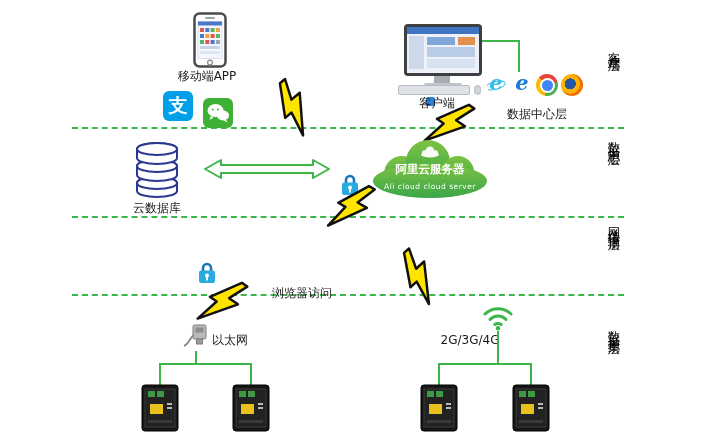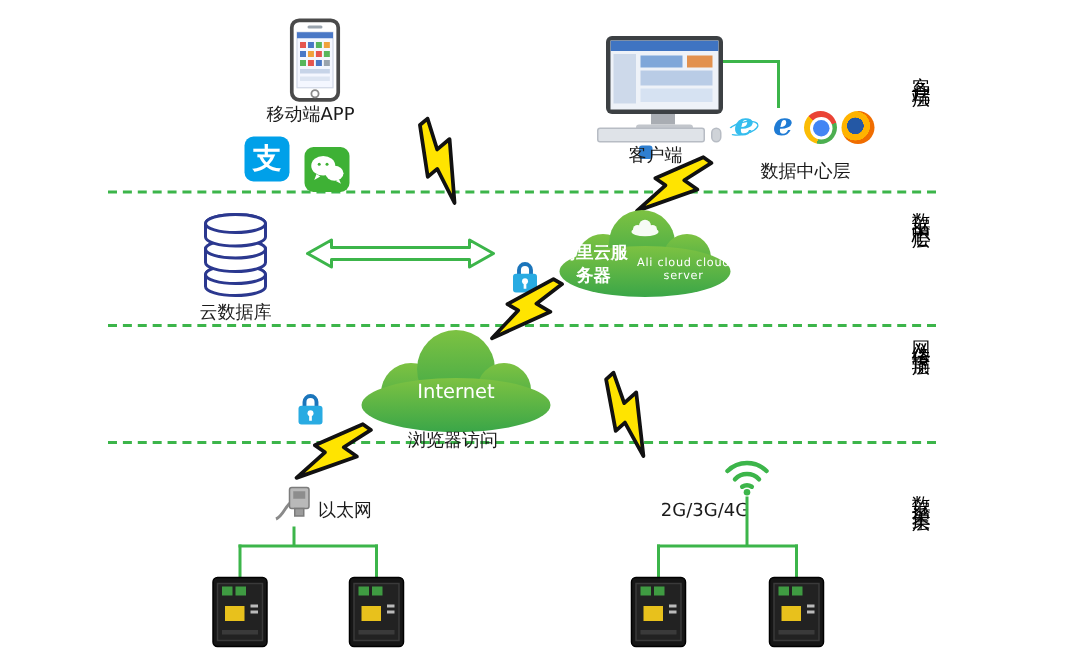--- a/index.html
+++ b/index.html
@@ -5,21 +5,21 @@
   * { margin:0; padding:0; box-sizing:border-box; }
   html,body { background:#fff; }
   body { font-family:"DejaVu Sans","Liberation Sans",sans-serif; }
   .stage { position:relative; width:644px; height:443px; background:#fff; overflow:hidden; }
   .abs { position:absolute; }
   .lbl { position:absolute; font-size:12px; color:#1a1a1a; text-align:center; white-space:nowrap; }
   .dash { position:absolute; height:0; border-top:2px dashed #3cb54a; }
   .vlabel { position:absolute; left:605px; writing-mode:vertical-rl; letter-spacing:3px;
             font-size:12.5px; color:#000; }
   .line { position:absolute; background:#3cb54a; }
-  .cloud-text { position:absolute; display:flex; flex-direction:row; align-items:center;
+  .cloud-text { position:absolute; display:flex; flex-direction:column; align-items:center;
                 justify-content:center; color:#fff; text-align:center; }
   .browser { position:absolute; width:22px; height:22px; }
   .e-letter { position:absolute; left:0; top:-3px; width:22px; text-align:center;
               font:italic bold 21px/24px "DejaVu Serif","Liberation Serif",serif; }
   .ie-ring { position:absolute; left:0; top:7px; width:21px; height:9px; border:1.6px solid #35bdee;
              border-radius:50%; border-left-color:transparent; transform:rotate(-14deg); }
   .chrome-disc { width:22px; height:22px; border-radius:50%; position:relative;
      background:conic-gradient(from -45deg,#ea4335 0 33%,#4caf50 0 66%,#fbbc05 0 100%); }
   .chrome-disc::after { content:""; position:absolute; inset:5.5px; border-radius:50%;
      background:#4285f4; box-shadow:0 0 0 2px #fff; }
@@ -189,39 +189,20 @@
       <rect x="9.1" y="16.5" width="1.8" height="4" fill="#fff"></rect>
     </svg>
   </div>
 
   <div class="abs" style="left:333px;top:178px;transform:rotate(30deg)">
     <svg width="34" height="58" viewBox="0 0 40 70">
       <polygon points="26,2 4,38 14,38 7,68 37,26 24,26 34,2" fill="#ffe400" stroke="#111" stroke-width="3" stroke-linejoin="round"></polygon>
     </svg>
   </div>
 
-  <div class="abs" style="left:238px;top:220px">
-    <svg width="132" height="70" viewBox="0 0 132 70">
-      <defs>
-        <linearGradient id="gNet" x1="0" y1="0" x2="0" y2="1">
-          <stop offset="0" stop-color="#7dc242"></stop>
-            <stop offset="1" stop-color="#3aa648"></stop>
-        </linearGradient>
-      </defs>
-      <g fill="url(#gNet)">
-        <circle cx="36" cy="42" r="20"></circle>
-        <circle cx="66" cy="26" r="26"></circle>
-        <circle cx="98" cy="40" r="18"></circle>
-        <ellipse cx="66" cy="50" rx="63" ry="18"></ellipse>
-      </g>
-    </svg>
-    <div class="cloud-text" style="left:0;top:24px;width:132px;height:34px">
-      <div style="font-size:13px">Internet</div>
-    </div>
-  </div>
   <div class="lbl" style="left:272px;top:285px;width:60px">浏览器访问</div>
 
   <div class="abs" style="left:197px;top:260px">
     <svg width="20" height="25" viewBox="0 0 20 25">
       <path d="M6,11 V8 a4,4 0 0 1 8,0 v3" fill="none" stroke="#1b75bb" stroke-width="2.6"></path>
       <rect x="2" y="10.5" width="16" height="12.5" rx="2" fill="#29abe2"></rect>
       <circle cx="10" cy="15.5" r="2" fill="#fff"></circle>
       <rect x="9.1" y="16.5" width="1.8" height="4" fill="#fff"></rect>
     </svg>
   </div>

